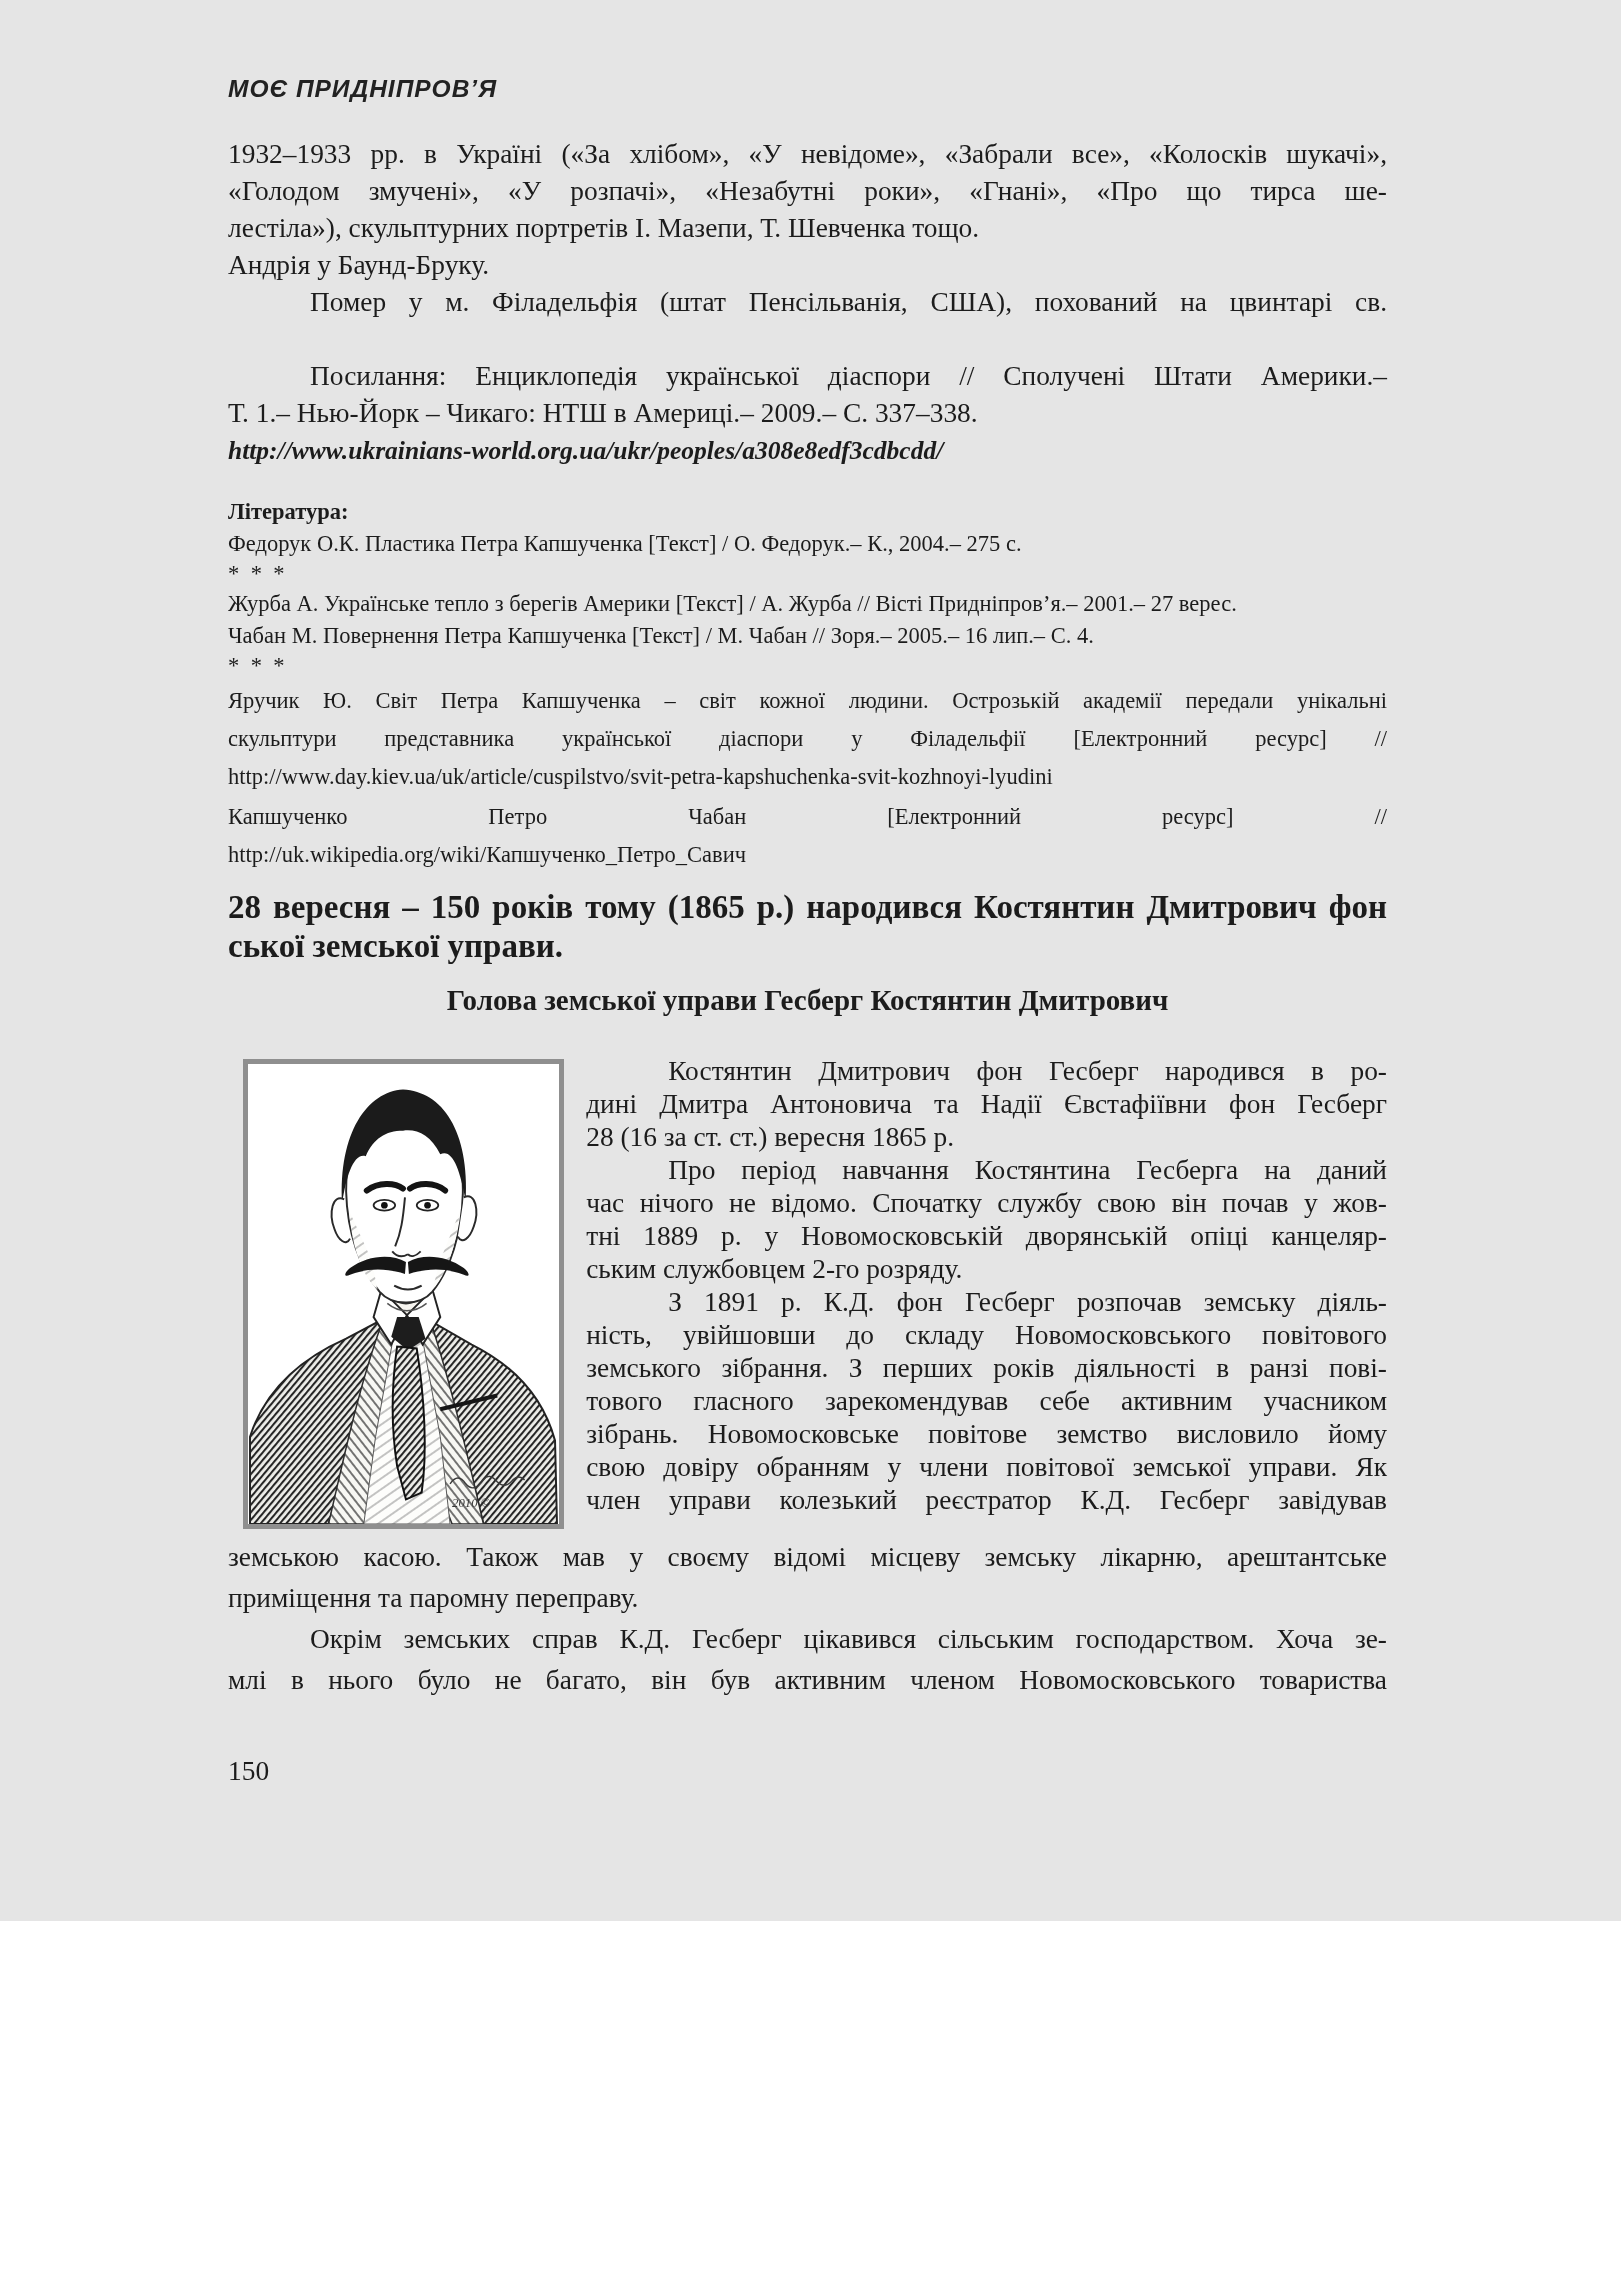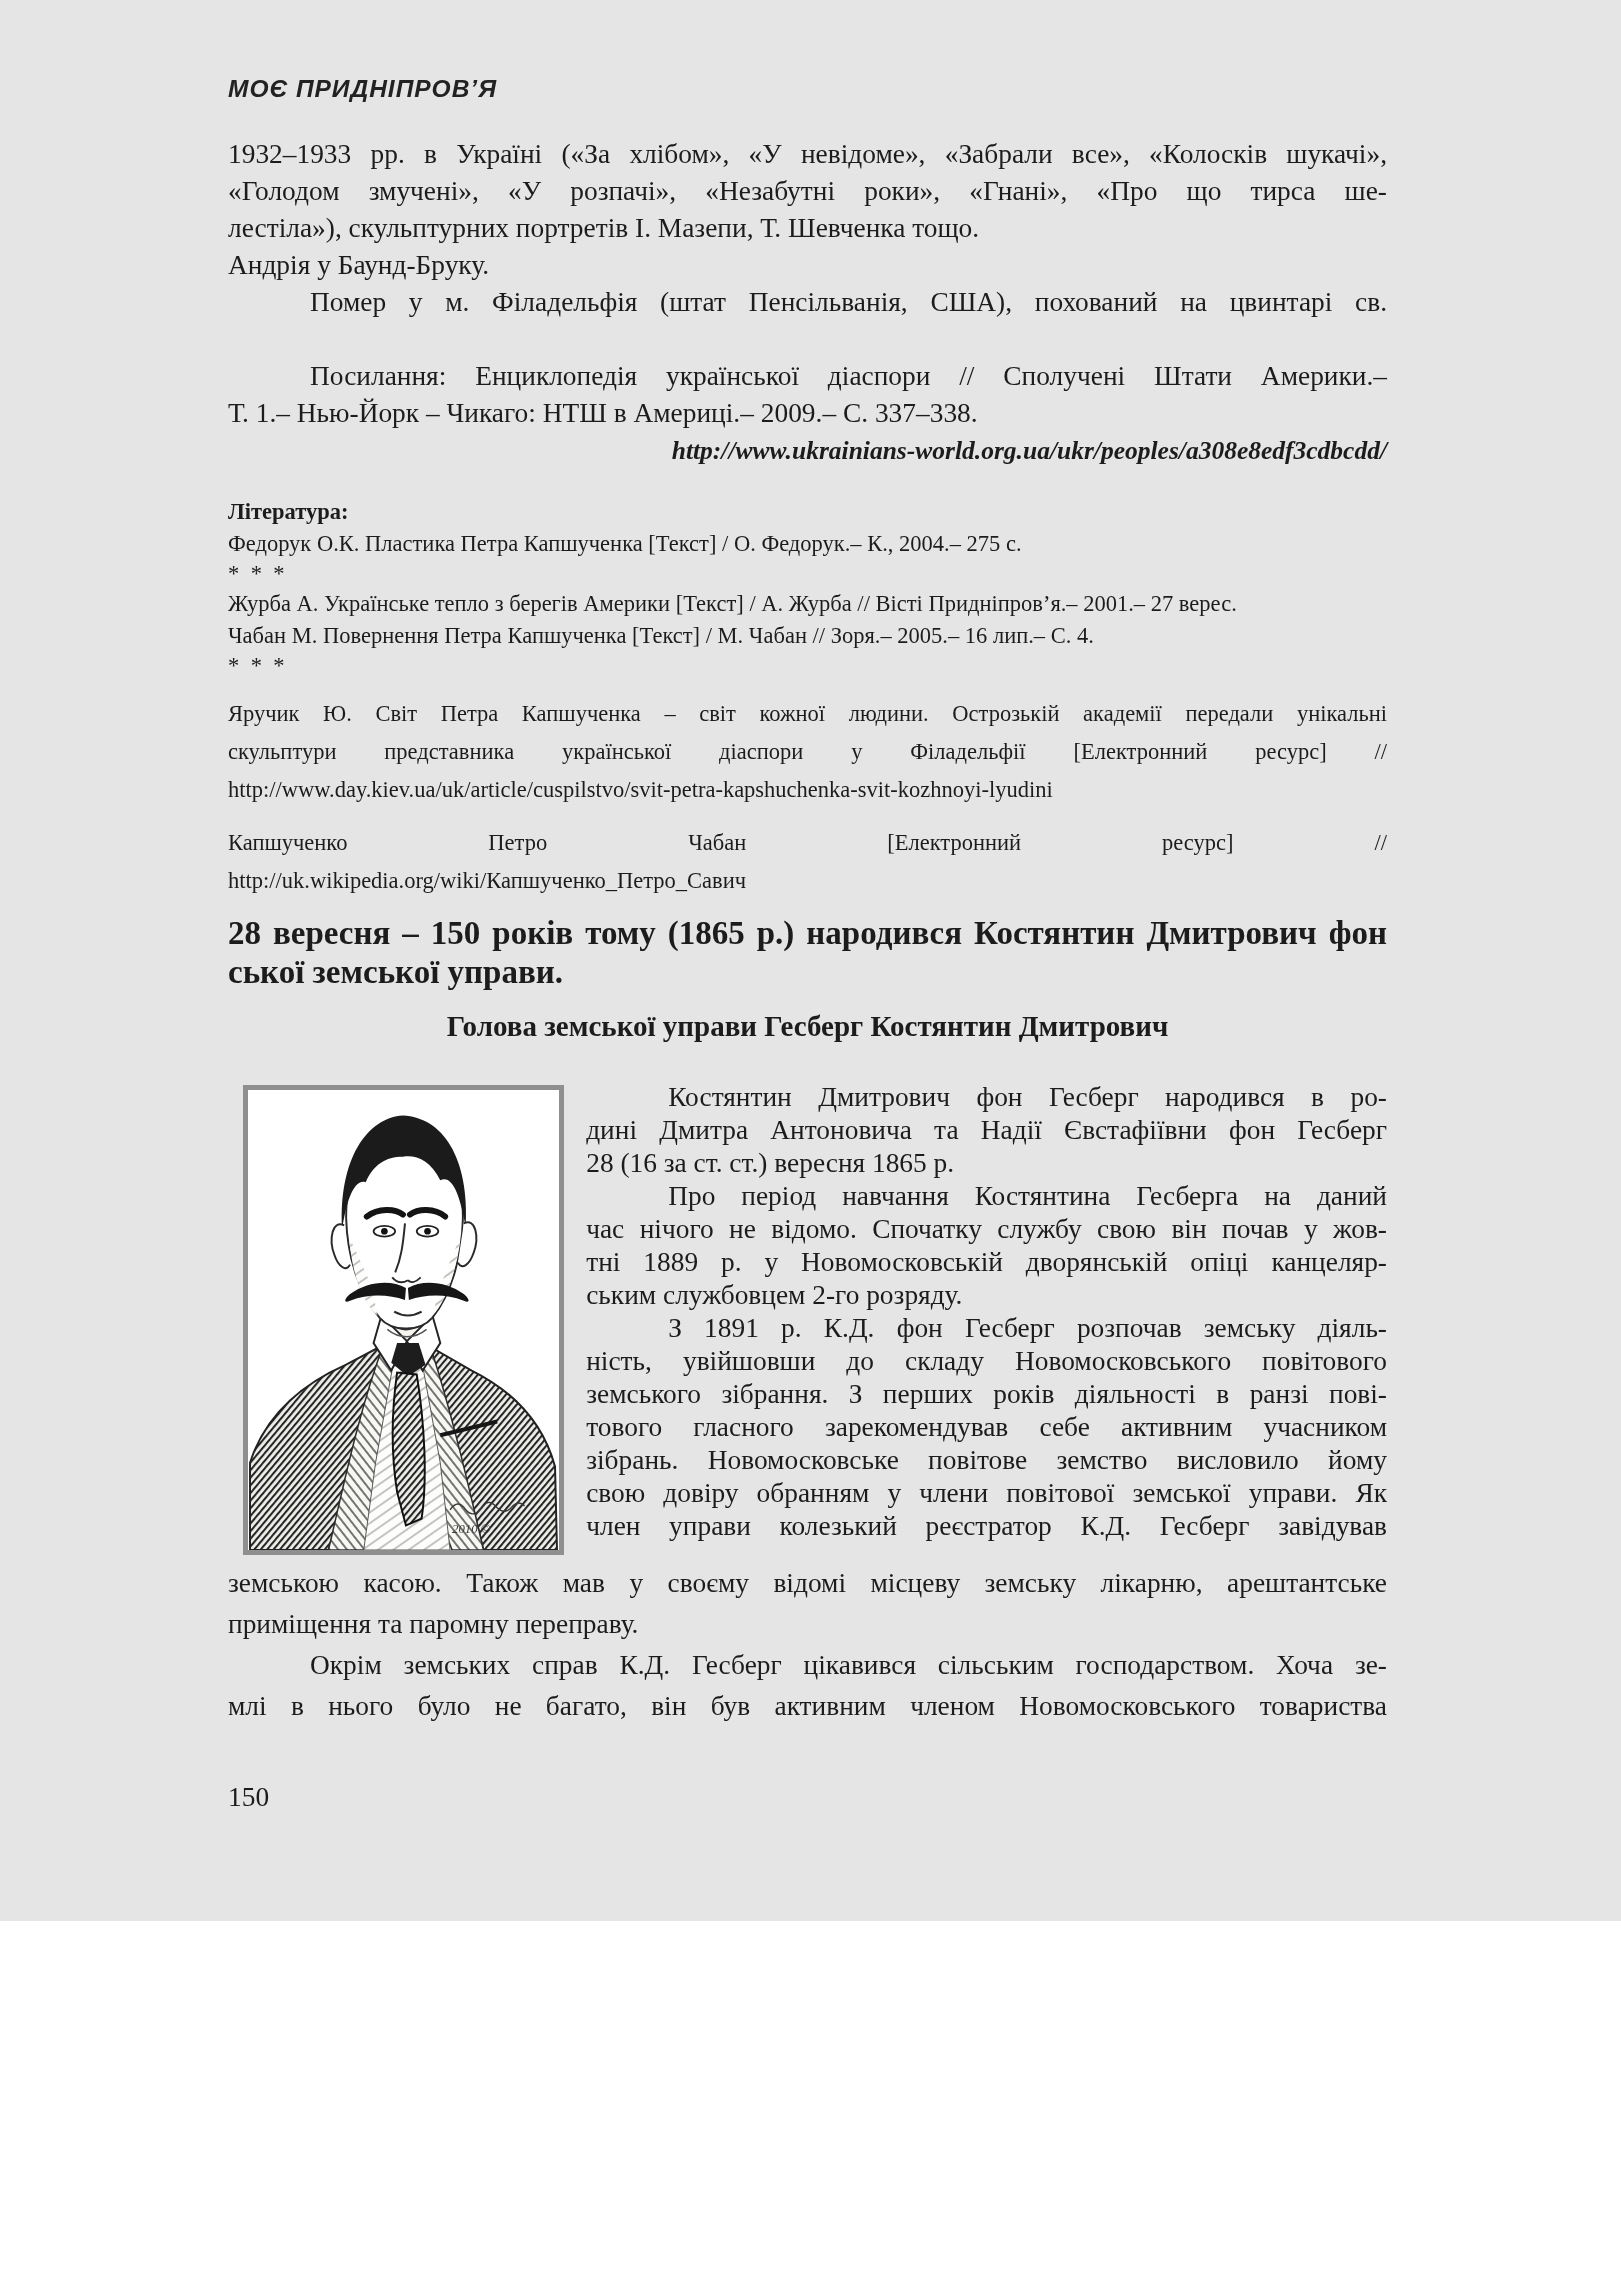--- a/index.html
+++ b/index.html
@@ -11,27 +11,27 @@
   .running-header{padding-top:74px;font-family:"Liberation Sans","DejaVu Sans",sans-serif;
         font-style:italic;font-weight:600;font-size:24.5px;line-height:29px;letter-spacing:1px;color:#222;}
 
   .body{font-size:27.4px;line-height:37px;}
   .ln{text-align:justify;text-align-last:justify;}
   .ln.last{text-align-last:left;}
   .ind{text-indent:82px;}
 
   .mt34{margin-top:33px;}
   .refs{margin-top:37px;}
-  .url-line{font-size:25.5px;line-height:37px;font-weight:bold;font-style:italic;text-align:right;}
+  .url-line{font-size:25.5px;line-height:37px;font-weight:bold;font-style:italic;}
 
   .lit{margin-top:27.4px;font-size:22.5px;}
   .lit-title{font-weight:bold;line-height:32px;}
   .lit-entry{line-height:32px;}
   .lit-sep{line-height:28px;letter-spacing:2.9px;}
-  .lit-para{margin-top:15px;}
+  .lit-para{margin-top:2px;}
   .lit-para .ln{line-height:38px;}
 
   .ann-heading{margin-top:13.7px;font-weight:bold;font-size:33px;line-height:39px;}
   .section-title{margin-top:15.7px;font-weight:bold;font-size:29px;line-height:37px;
         text-align-last:center;}
 
   .bio{margin-top:36px;font-size:27.4px;}
   .bio .ln{line-height:33px;}
   .portrait-frame{float:left;width:311px;height:460px;border:5.9px solid #8f8f8f;
         margin:3.9px 22.5px 8.8px 14.7px;background:#fff;}

